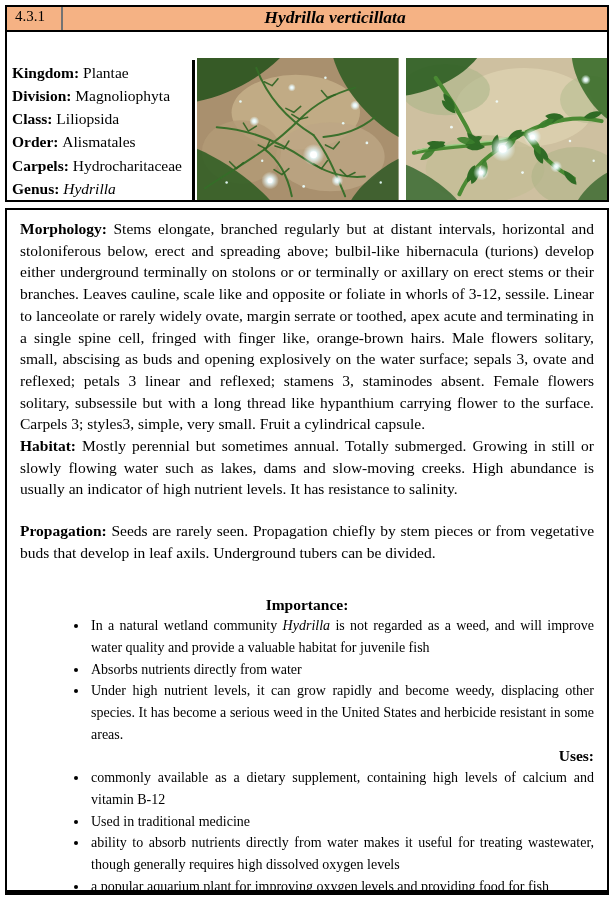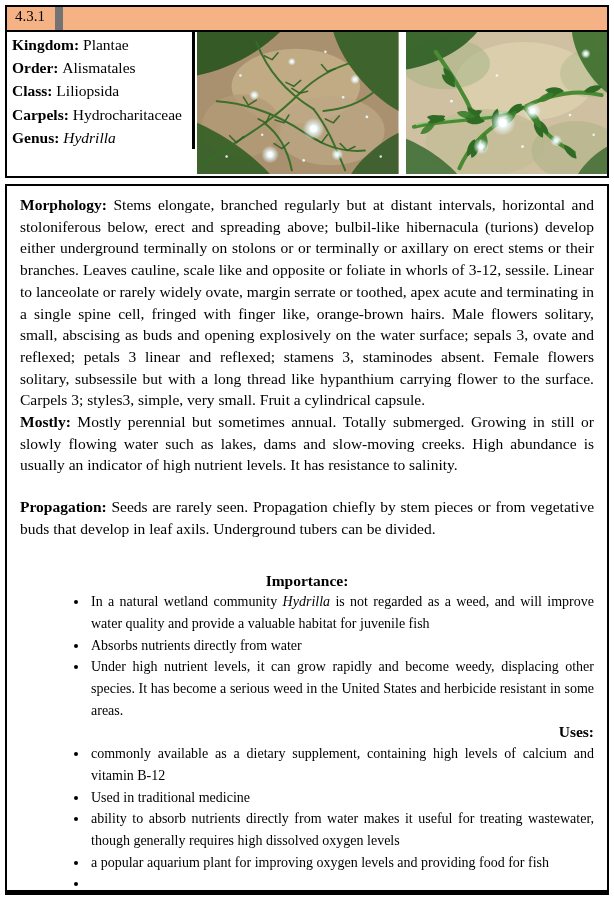--- a/index.html
+++ b/index.html
@@ -2,23 +2,23 @@
 <html><head>
 <meta charset="utf-8">
 <style>
   html,body{margin:0;padding:0;background:#ffffff;}
   body{width:614px;height:900px;position:relative;font-family:"Liberation Serif","DejaVu Serif",serif;color:#000;}
   .page{position:absolute;left:5px;top:5px;width:604px;height:890px;display:flex;flex-direction:column;}
 
   
   .top-table{border:2px solid #000;box-sizing:border-box;}
   .header-row{display:flex;border-bottom:2px solid #000;height:23px;align-items:stretch;}
-  .code-cell{width:56px;box-sizing:border-box;border-right:8px solid #737373;font-size:15px;padding:1px 0 0 8px;}
+  .code-cell{width:56px;box-sizing:border-box;border-right:2px solid #737373;font-size:15px;padding:1px 0 0 8px;}
   .title-cell{flex:1;text-align:center;font-weight:bold;font-style:italic;font-size:17.5px;padding-top:0px;}
-  .info-row{display:flex;height:144px;align-items:flex-start;font-family:Liberation Serif, serif;}
+  .info-row{display:flex;height:168px;align-items:flex-end;font-family:Liberation Serif, serif;}
   .tax-cell{width:188px;box-sizing:border-box;border-right:3px solid #000;background:#fff;padding:1px 2px 0 5px;overflow:hidden;}
   .tax-row{font-size:15.5px;line-height:23.2px;white-space:nowrap;}
   .tax-row b{font-weight:bold;}
   .photo-cell{flex:1;position:relative;margin-left:2px;overflow:hidden;}
   .photo-gap{width:5px;background:#fff;}
   .photo-cell svg{display:block;width:100%;height:100%;}
 
   .section-gap{height:6px;}
 
   
@@ -33,26 +33,28 @@
   ul.bullets li i{font-style:italic;}
 </style>
 </head>
 <body>
 
 <div class="page">
 
   <div class="top-table">
     <div class="header-row" style="background: rgb(245, 178, 132);">
       <div class="code-cell">4.3.1</div>
+      <div class="title-cell">Hydrilla verticillata</div>
     </div>
     <div class="info-row">
       <div class="tax-cell">
           <div class="tax-row"><b>Kingdom: </b><span>Plantae</span></div>
+          <div class="tax-row"><b>Division: </b><span>Magnoliophyta</span></div>
+          <div class="tax-row"><b>Class: </b><span>Liliopsida</span></div>
           <div class="tax-row"><b>Order: </b><span>Alismatales</span></div>
-          <div class="tax-row"><b>Class: </b><span>Liliopsida</span></div>
           <div class="tax-row"><b>Carpels: </b><span>Hydrocharitaceae</span></div>
           <div class="tax-row"><b>Genus: </b><span style="font-style: italic;">Hydrilla</span></div>
         </div>
 
       <div class="photo-cell">
         <svg viewBox="0 0 204 144" preserveAspectRatio="none">
           <defs>
             <radialGradient id="g1">
               <stop offset="0%" stop-color="#ffffff"></stop>
               <stop offset="35%" stop-color="#e8fbff" stop-opacity="0.9"></stop>
@@ -184,21 +186,21 @@
           </g>
         </svg>
       </div>
     </div>
   </div>
 
   <div class="section-gap"></div>
 
   <div class="body-box">
     <p><b>Morphology:</b> <span>Stems elongate, branched regularly but at distant intervals, horizontal and stoloniferous below, erect and spreading above; bulbil-like hibernacula (turions) develop either underground terminally on stolons or or terminally or axillary on erect stems or their branches. Leaves cauline, scale like and opposite or foliate in whorls of 3-12, sessile. Linear to lanceolate or rarely widely ovate, margin serrate or toothed, apex acute and terminating in a single spine cell, fringed with finger like, orange-brown hairs. Male flowers solitary, small, abscising as buds and opening explosively on the water surface; sepals 3, ovate and reflexed; petals 3 linear and reflexed; stamens 3, staminodes absent. Female flowers solitary, subsessile but with a long thread like hypanthium carrying flower to the surface. Carpels 3; styles3, simple, very small. Fruit a cylindrical capsule.</span></p>
-    <p><b>Mostly:</b> <span>Mostly perennial but sometimes annual. Totally submerged. Growing in still or slowly flowing water such as lakes, dams and slow-moving creeks. High abundance is usually an indicator of high nutrient levels. It has resistance to salinity.</span></p>
+    <p><b>Habitat:</b> <span>Mostly perennial but sometimes annual. Totally submerged. Growing in still or slowly flowing water such as lakes, dams and slow-moving creeks. High abundance is usually an indicator of high nutrient levels. It has resistance to salinity.</span></p>
     <p class="spaced"><b>Propagation:</b> <span>Seeds are rarely seen. Propagation chiefly by stem pieces or from vegetative buds that develop in leaf axils. Underground tubers can be divided.</span></p>
     <p class="heading-spaced"><b>Importance:</b></p>
     <ul class="bullets">
         <li><span>In a natural wetland community </span><i>Hydrilla</i><span> is not regarded as a weed, and will improve water quality and provide a valuable habitat for juvenile fish</span></li>
         <li><span>Absorbs nutrients directly from water</span></li>
         <li><span> Under high nutrient levels, it can grow rapidly and become weedy, displacing other species. It has become a serious weed in the United States and herbicide resistant in some areas.</span></li>
       </ul>
     <p class="heading"><b>Uses:</b></p>
     <ul class="bullets">
         <li><span>commonly available as a dietary supplement, containing high levels of calcium and vitamin B-12</span></li>

